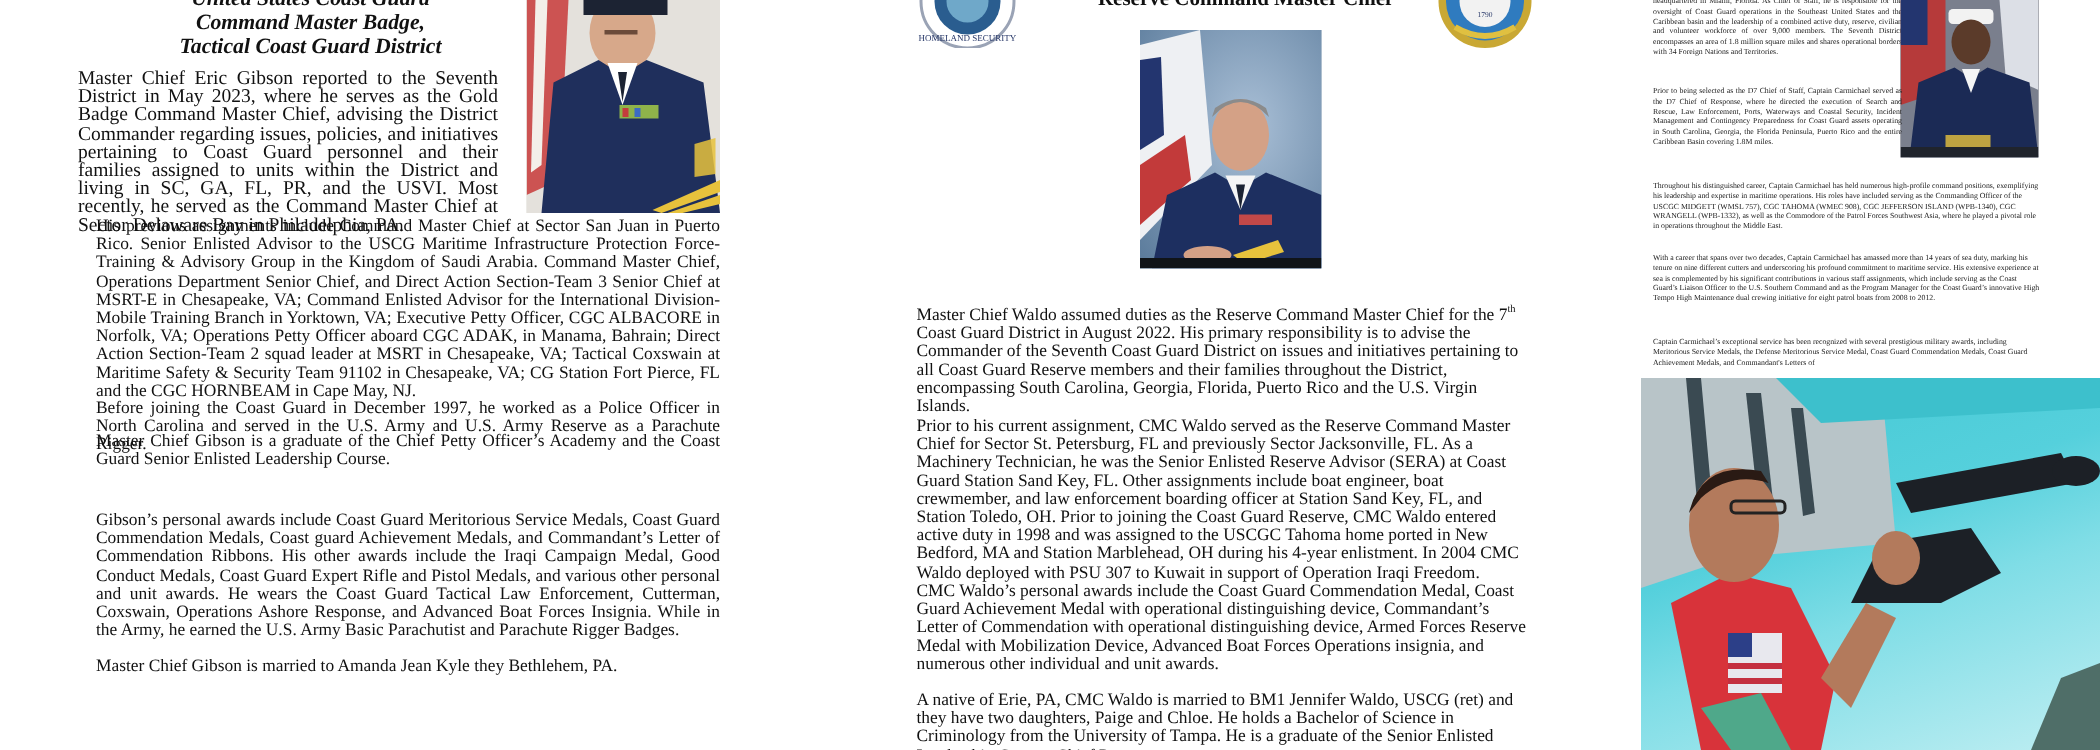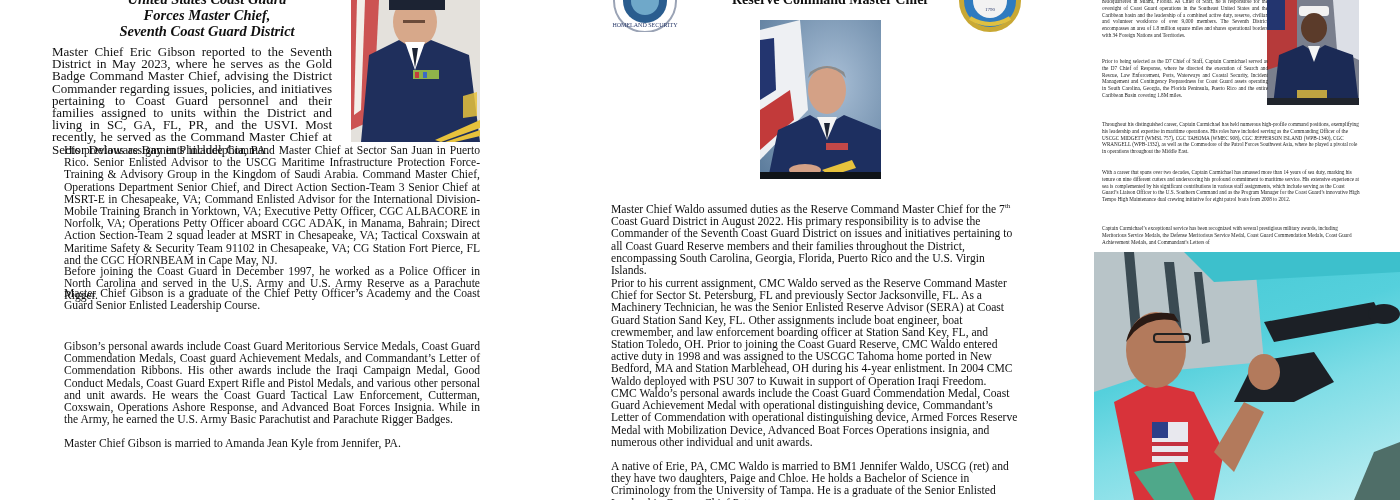--- a/index.html
+++ b/index.html
@@ -27,22 +27,22 @@
   .p3-wide { position:absolute; left:8px; width:260px; font-size:5.2px; line-height:6.8px; color:#222; }
   .p3-photo { position:absolute; left:173px; top:0; width:92px; height:105px; overflow:hidden; background:#5a5d68; }
   .p3-bigphoto { position:absolute; left:0; top:252px; width:306px; height:248px; overflow:hidden; background:linear-gradient(160deg,#43c8d4 0%,#55d0dc 40%,#7fdde6 60%,#bfeef2 100%); }
 </style>
 </head>
 <body>
 
 <div class="panel" id="p1">
   <div class="p1-title">
     <div>United States Coast Guard</div>
-    <div>Forces Master Chief,</div>
-    <div>Seventh Coast Guard District</div>
+    <div>Command Master Badge,</div>
+    <div>Tactical Coast Guard District</div>
   </div>
   <div class="p1-photo" title="Portrait of Command Master Chief Eric Gibson in dress blue uniform with flag">
     <svg width="129" height="142" viewBox="0 0 129 142">
       <rect width="129" height="142" fill="#e4e1dc"></rect>
       <path d="M0 0 L28 0 L22 120 L0 130 Z" fill="#c83a3a" opacity="0.85"></path>
       <path d="M6 0 L14 0 L10 110 L3 115 Z" fill="#f3efe9"></path>
       <ellipse cx="64" cy="22" rx="22" ry="26" fill="#d7a88a"></ellipse>
       <rect x="38" y="0" width="56" height="10" fill="#1c2333"></rect>
       <rect x="52" y="20" width="22" height="3" fill="#6b4b3a"></rect>
       <path d="M10 142 L18 55 L48 40 L64 50 L80 40 L118 55 L129 142 Z" fill="#1f2f5c"></path>
@@ -54,21 +54,21 @@
       <path d="M84 140 L129 120 L129 128 L90 142 Z" fill="#e7c23c"></path>
       <path d="M94 142 L129 130 L129 136 L104 142 Z" fill="#e7c23c"></path>
       <path d="M112 96 L126 92 L126 116 L112 118 Z" fill="#e7c23c" opacity="0.85"></path>
     </svg>
   </div>
   <p class="p1-first" style="margin:0;">Master Chief Eric Gibson reported to the Seventh District in May 2023, where he serves as the Gold Badge Command Master Chief, advising the District Commander regarding issues, policies, and initiatives pertaining to Coast Guard personnel and their families assigned to units within the District and living in SC, GA, FL, PR, and the USVI. Most recently, he served as the Command Master Chief at Sector Delaware Bay in Philadelphia, PA.</p>
   <p class="p1-body" style="top:145px;margin:0;">His previous assignments include Command Master Chief at Sector San Juan in Puerto Rico. Senior Enlisted Advisor to the USCG Maritime Infrastructure Protection Force-Training &amp; Advisory Group in the Kingdom of Saudi Arabia. Command Master Chief, Operations Department Senior Chief, and Direct Action Section-Team 3 Senior Chief at MSRT-E in Chesapeake, VA; Command Enlisted Advisor for the International Division-Mobile Training Branch in Yorktown, VA; Executive Petty Officer, CGC ALBACORE in Norfolk, VA; Operations Petty Officer aboard CGC ADAK, in Manama, Bahrain; Direct Action Section-Team 2 squad leader at MSRT in Chesapeake, VA; Tactical Coxswain at Maritime Safety &amp; Security Team 91102 in Chesapeake, VA; CG Station Fort Pierce, FL and the CGC HORNBEAM in Cape May, NJ.</p>
   <p class="p1-body" style="top:266px;margin:0;">Before joining the Coast Guard in December 1997, he worked as a Police Officer in North Carolina and served in the U.S. Army and U.S. Army Reserve as a Parachute Rigger.</p>
   <p class="p1-body" style="top:288px;margin:0;">Master Chief Gibson is a graduate of the Chief Petty Officer’s Academy and the Coast Guard Senior Enlisted Leadership Course.</p>
   <p class="p1-body" style="top:341px;margin:0;">Gibson’s personal awards include Coast Guard Meritorious Service Medals, Coast Guard Commendation Medals, Coast guard Achievement Medals, and Commandant’s Letter of Commendation Ribbons. His other awards include the Iraqi Campaign Medal, Good Conduct Medals, Coast Guard Expert Rifle and Pistol Medals, and various other personal and unit awards. He wears the Coast Guard Tactical Law Enforcement, Cutterman, Coxswain, Operations Ashore Response, and Advanced Boat Forces Insignia. While in the Army, he earned the U.S. Army Basic Parachutist and Parachute Rigger Badges.</p>
-  <p class="p1-body" style="top:438px;margin:0;">Master Chief Gibson is married to Amanda Jean Kyle from Jennifer, PA.</p>
+  <p class="p1-body" style="top:438px;margin:0;">Master Chief Gibson is married to Amanda Jean Kyle they Bethlehem, PA.</p>
 </div>
 
 <div class="panel" id="p2">
   <div class="seal" style="left:51px;" title="Department of Homeland Security seal">
     <svg width="68" height="62" viewBox="0 0 68 62">
       <circle cx="34" cy="31" r="31" fill="#ffffff" stroke="#9aa3b5" stroke-width="2"></circle>
       <circle cx="34" cy="31" r="22" fill="#2a5d8f"></circle>
       <circle cx="34" cy="31" r="14" fill="#6fa8c9"></circle>
       <text x="34" y="57" font-size="6" text-anchor="middle" fill="#2a3a6a" font-family="Liberation Serif, serif">HOMELAND SECURITY</text>
     </svg>

